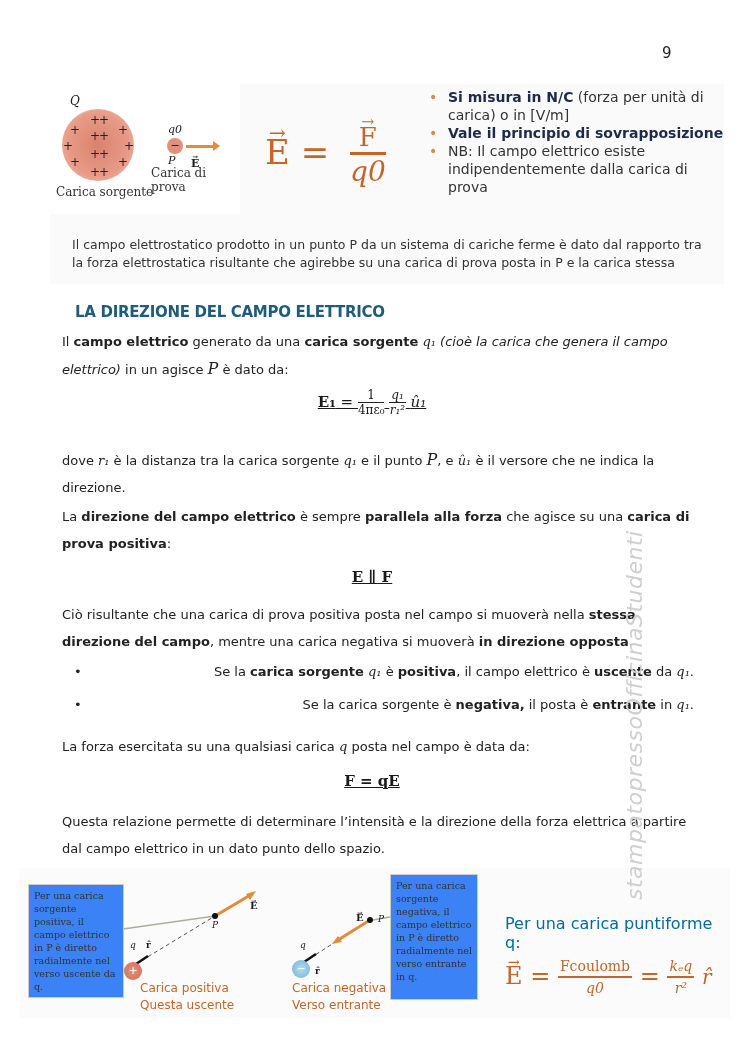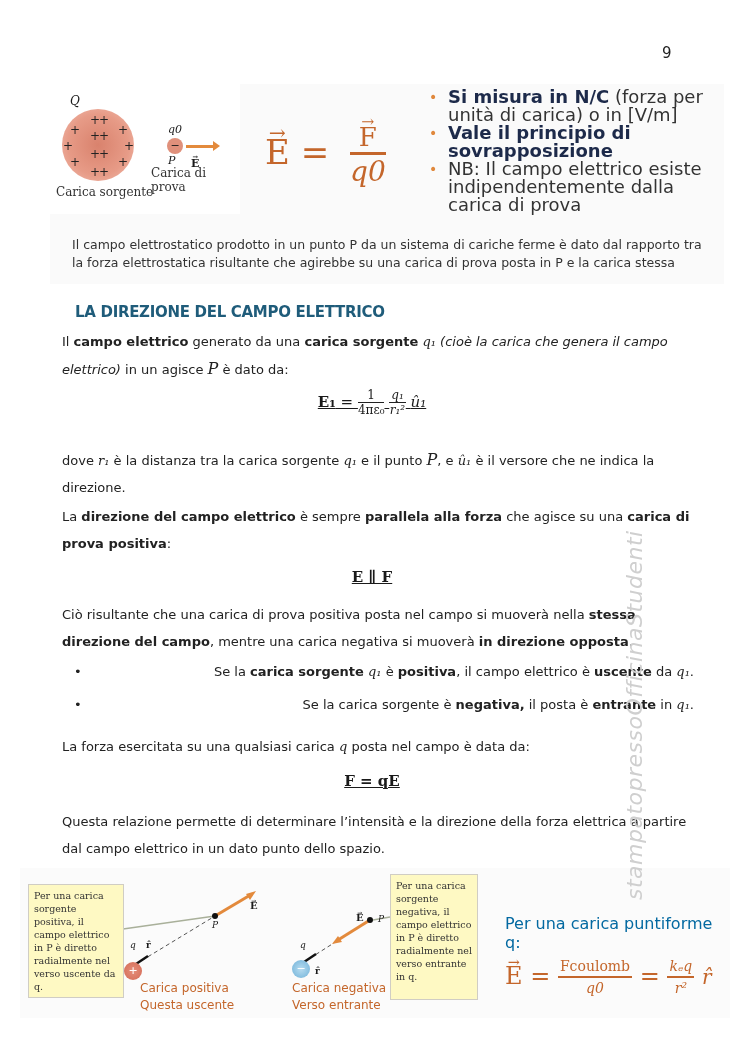--- a/index.html
+++ b/index.html
@@ -18,42 +18,42 @@
   .arrow-e:after{content:"";position:absolute;right:-6px;top:-4px;border-left:7px solid #e38a3c;border-top:5px solid transparent;border-bottom:5px solid transparent;}
   .lblP{position:absolute;left:118px;top:70px;font-family:"DejaVu Serif",serif;font-style:italic;font-size:11px;}
   .lblE{position:absolute;left:141px;top:68px;font-family:"DejaVu Serif",serif;font-weight:bold;font-size:11px;}
   .cap-probe{position:absolute;left:101px;top:82px;font-family:"DejaVu Serif",serif;font-size:12px;color:#333;}
   .eq-main{position:absolute;left:215px;top:38px;color:#c4662b;font-family:"DejaVu Serif",serif;font-size:34px;}
   .eq-main .frac{display:inline-block;vertical-align:middle;text-align:center;margin-left:10px;}
   .eq-main .num{display:block;font-size:26px;border-bottom:3px solid #c4662b;padding:0 4px;}
   .eq-main .den{display:block;font-size:28px;font-style:italic;}
   .vec{position:relative;display:inline-block;}
   .vec:before{content:"→";position:absolute;left:0;right:0;top:-0.55em;text-align:center;font-size:0.6em;}
-  .bullets{position:absolute;left:374px;top:4px;width:300px;list-style:none;margin:0;padding:0;font-size:18px;line-height:18px;color:#333;}
+  .bullets{position:absolute;left:374px;top:4px;width:300px;list-style:none;margin:0;padding:0;font-size:14px;line-height:18px;color:#333;}
   .bullets li{position:relative;padding-left:24px;}
   .bullets li:before{content:"•";position:absolute;left:5px;color:#e0883c;font-size:14px;}
   .bullets b{color:#1d2a4a;}
   .slide-def{position:absolute;left:22px;top:152px;width:640px;font-size:12.5px;line-height:18px;color:#333;}
   
   .h2{position:absolute;left:75px;top:303px;font-size:15px;font-weight:bold;color:#1f5c7a;letter-spacing:-0.3px;}
   .para{position:absolute;left:62px;width:640px;font-size:13px;line-height:27px;color:#222;}
   .para b{font-weight:bold;}
   .para i.m{font-family:"DejaVu Serif",serif;font-style:italic;}
   .formula{position:absolute;left:0;width:744px;text-align:center;font-family:"DejaVu Serif",serif;font-size:15px;text-decoration:underline;}
   .formula b{font-weight:bold;}
   .fr{display:inline-block;vertical-align:middle;text-align:center;font-size:12px;line-height:14px;}
   .fr span{display:block;}
   .fr .n{border-bottom:1px solid #222;padding:0 2px;}
   .list{position:absolute;left:74px;width:620px;margin:0;padding:0;list-style:none;font-size:13px;color:#222;}
   .list li{position:relative;padding-left:17px;height:33px;line-height:27px;text-align:right;}
   .list li:before{content:"•";position:absolute;left:0;}
   .watermark{position:absolute;left:622px;top:900px;transform:rotate(-90deg);transform-origin:0 0;font-size:22px;font-style:italic;color:#cfcfcf;white-space:nowrap;letter-spacing:0.5px;}
   
   .bottom{position:absolute;left:20px;top:868px;width:710px;height:150px;background:#fbfbfb;}
-  .callout{position:absolute;background:#fef9c3;border:1px solid #d0cdc4;font-family:"DejaVu Serif",serif;font-size:9.5px;line-height:13px;color:#333;padding:4px 5px;}
+  .callout{position:absolute;background:#3b82f6;border:1px solid #d0cdc4;font-family:"DejaVu Serif",serif;font-size:9.5px;line-height:13px;color:#333;padding:4px 5px;}
   .cap{position:absolute;font-size:12px;line-height:17px;color:#c4662b;}
   .ball{position:absolute;width:18px;height:18px;border-radius:50%;text-align:center;line-height:17px;font-size:11px;color:#fff;}
   .pt-eq{position:absolute;left:485px;top:22px;}
   .pt-title{font-size:16px;color:#0369a1;margin-top:24px;}
   .pt-form{margin-top:4px;color:#c4662b;font-family:"DejaVu Serif",serif;font-size:24px;}
   .pt-form .fr{font-size:14px;line-height:20px;}
   .pt-form .fr .n{border-bottom:2px solid #c4662b;}
   svg{position:absolute;left:0;top:0;}
 </style>
 </head>

